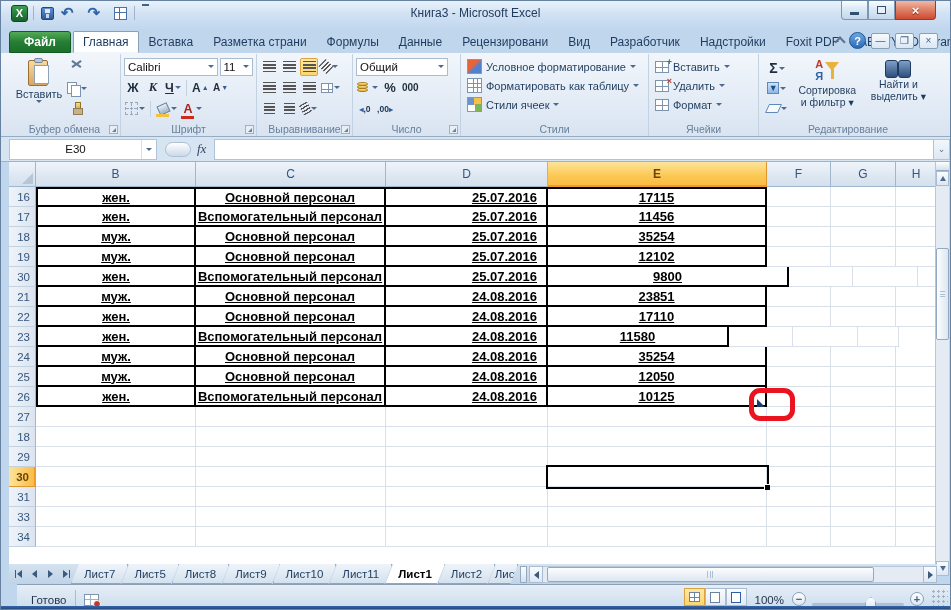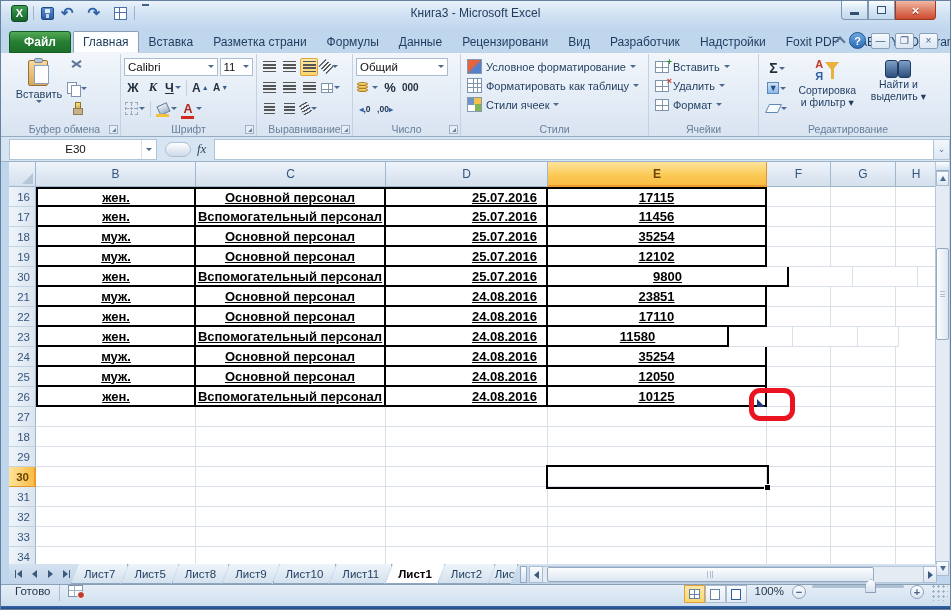--- a/index.html
+++ b/index.html
@@ -217,23 +217,23 @@
   .tabsplit { width:7px; background:linear-gradient(#fdfeff,#d3e0ee); border:1px solid #93a9c2; margin:2px 0 1px 2px; }
   .hscroll { flex:1; display:flex; align-items:stretch; margin:2px 0 1px 2px; position:relative; }
   .hbtn { width:14px; background:linear-gradient(#fafcfe,#dde7f2); border:1px solid #a9bcd1; display:flex; align-items:center; justify-content:center; }
   .htrack { flex:1; background:#e4ebf3; border-top:1px solid #b7c7da; border-bottom:1px solid #b7c7da; position:relative; }
   .hthumb { position:absolute; top:0; bottom:0; left:4px; width:86%;
     background:linear-gradient(#fdfdfe,#dce6f1); border:1px solid #93a9c2; border-radius:2px; }
   .hgrip { position:absolute; top:3px; bottom:3px; left:50%; margin-left:-4px; width:8px;
     background:repeating-linear-gradient(90deg,#aebfd3 0 1px, transparent 1px 2.6px); }
 
   
-  .statusbar { position:absolute; top:583px; left:0; right:0; height:22px;
+  .statusbar { position:absolute; top:583px; left:16px; right:0; height:22px;
     background:linear-gradient(#e6eef7,#cfdfee); border-top:1px solid #8ba0b5;
-    display:flex; align-items:flex-start; font-size:11.5px; color:#24364c; }
+    display:flex; align-items:flex-end; font-size:11.5px; color:#24364c; }
   .ssep { width:1px; height:16px; background:#aabccf; margin:0 8px; }
   .macroic { width:15px; height:12px; background:#fff; border:1px solid #7d94ac; position:relative; }
   .macroic:before { content:""; position:absolute; inset:0; background:
       linear-gradient(#9fb1c4,#9fb1c4) 0 4px/100% 1px no-repeat,
       linear-gradient(#9fb1c4,#9fb1c4) 5px 0/1px 100% no-repeat; }
   .macroic:after { content:""; position:absolute; right:-3px; bottom:-3px; width:6px; height:6px; border-radius:50%; background:#c0392b; border:1px solid #fff; }
   .viewbtns { display:flex; align-items:center; gap:0; margin-right:8px; }
   .vb { width:21px; height:18px; border:1px solid #a9bcd1; display:flex; align-items:center; justify-content:center; background:linear-gradient(#fafcfe,#e2eaf3); }
   .vb.active { background:linear-gradient(#fde8a9,#fbd66e); border-color:#e0a23c; }
   .vb .pg { width:10px; height:11px; background:#fff; border:1px solid #6b82a0; }
@@ -754,30 +754,20 @@
         <div class="rh">31</div>
         <div class="cell plain" style="width: 160px;"></div>
         <div class="cell plain" style="width: 190px;"></div>
         <div class="cell plain" style="width: 162px;"></div>
         <div class="cell plain" style="width: 219px;"></div>
         <div class="cell plain" style="width: 64px;"></div>
         <div class="cell plain" style="width: 65px;"></div>
         <div class="cell plain" style="width: 41px;"></div>
       </div>
       <div class="gr">
-        <div class="rh">32</div>
-        <div class="cell plain" style="width: 160px;"></div>
-        <div class="cell plain" style="width: 190px;"></div>
-        <div class="cell plain" style="width: 162px;"></div>
-        <div class="cell plain" style="width: 219px;"></div>
-        <div class="cell plain" style="width: 64px;"></div>
-        <div class="cell plain" style="width: 65px;"></div>
-        <div class="cell plain" style="width: 41px;"></div>
-      </div>
-      <div class="gr">
         <div class="rh">33</div>
         <div class="cell plain" style="width: 160px;"></div>
         <div class="cell plain" style="width: 190px;"></div>
         <div class="cell plain" style="width: 162px;"></div>
         <div class="cell plain" style="width: 219px;"></div>
         <div class="cell plain" style="width: 64px;"></div>
         <div class="cell plain" style="width: 65px;"></div>
         <div class="cell plain" style="width: 41px;"></div>
       </div>
       <div class="gr">

